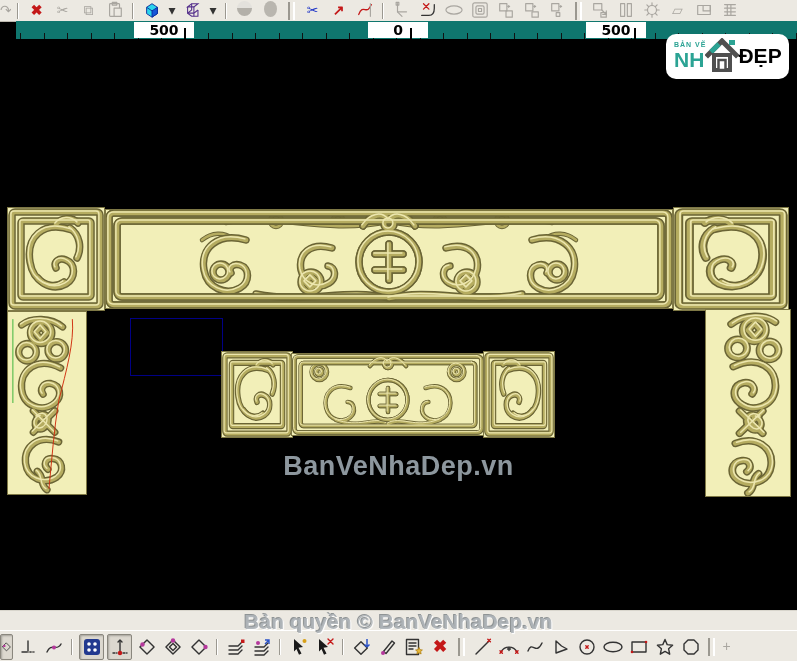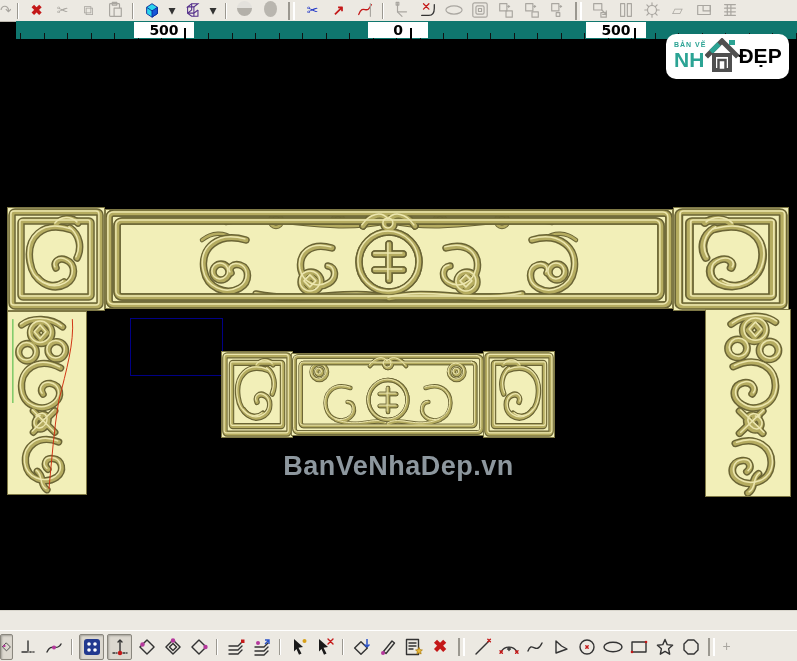--- a/index.html
+++ b/index.html
@@ -372,20 +372,21 @@
         <use href="#block-art" class="sd"></use>
           <use href="#block-art" class="sb"></use>
         <use href="#block-art" class="sh" transform="translate(-1.1,-1.1)"></use>
       </svg>
     </div>
 
     <div class="watermark" style="top:412px;">BanVeNhaDep.vn</div>
   </div>
 
   <div class="status"></div>
+  <div class="copyright">Bản quyền © BanVeNhaDep.vn</div>
 
   <div class="tbar tbar-bottom">
     <span class="bico btn-pressed half-cut">
       <svg width="20" height="20" viewBox="0 0 20 20">
           <rect x="5" y="5" width="10" height="10" transform="rotate(45 10 10)" class="icstroke"></rect>
           <circle cx="6" cy="8" r="2.2" fill="#b5389c"></circle>
         </svg>
     </span>
     <span class="bico">
       <svg width="20" height="20" viewBox="0 0 20 20">

